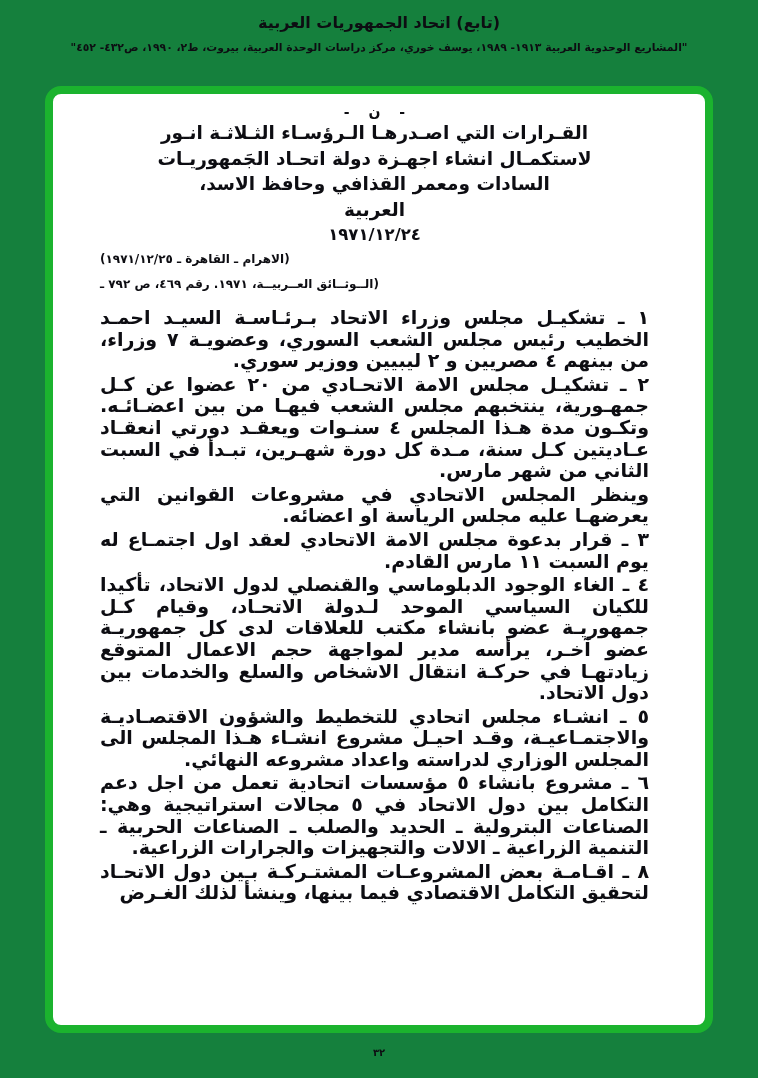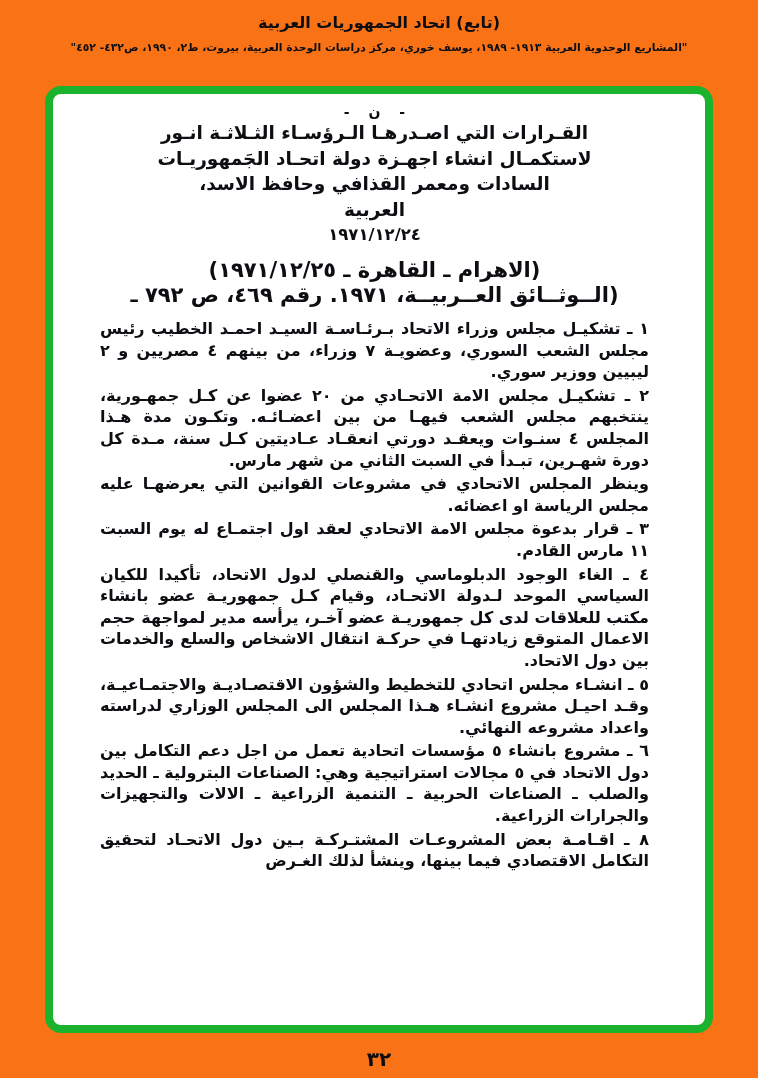--- a/index.html
+++ b/index.html
@@ -3,21 +3,21 @@
 <meta charset="utf-8">
 <style>
   html,body { margin:0; padding:0; }
   body {
     width:758px; height:1078px;
     background:#ffffff;
     font-family:"DejaVu Sans", sans-serif;
     color:#0d0d12;
     -webkit-font-smoothing:antialiased;
   }
-  .page { position:relative; width:758px; height:1078px; overflow:hidden; background:#f97316; }
+  .page { position:relative; width:758px; height:1078px; overflow:hidden; background:#15803d; }
 
   
   .header { direction:rtl; text-align:center; padding-top:13px; }
   .header-title { font-size:16px; font-weight:700; letter-spacing:0.2px; }
   .header-source { font-size:10.8px; font-weight:700; margin-top:9px; }
 
   
   .frame {
     position:absolute; left:45px; top:86px;
     width:668px; height:947px;
@@ -27,29 +27,29 @@
     padding:10px 56px 0 47px;
     direction:rtl;
     background:#fff;
   }
 
   .title-block { text-align:center; font-weight:700; }
   .section-marker { font-size:14px; font-weight:700; word-spacing:14px; line-height:16px; }
   .title-line { font-size:18.5px; line-height:25.5px; }
   .doc-date { font-size:16.5px; line-height:25px; }
 
-  .citation { text-align:center; font-weight:700; font-size:21px; line-height:24.5px; margin-top:11px; }
+  .citation { text-align:left; font-weight:700; font-size:12px; line-height:24.5px; }
   .citation div { white-space:nowrap; }
 
-  .body-text { margin-top:11px; font-weight:700; font-size:16px; line-height:21.6px; text-align:justify; }
+  .body-text { margin-top:11px; font-weight:700; font-size:19px; line-height:21.6px; text-align:justify; }
   .body-text p { margin:0 0 2px 0; }
 
   .page-number {
     position:absolute; left:0; top:1047px; width:758px;
-    text-align:center; font-size:20px; font-weight:700;
+    text-align:center; font-size:10px; font-weight:700;
   }
 </style>
 </head>
 <body>
 
 <div class="page">
 
   <div class="header">
     <div class="header-title">(تابع) اتحاد الجمهوريات العربية</div>
     <div class="header-source">"المشاريع الوحدوية العربية ١٩١٣- ١٩٨٩، يوسف خوري، مركز دراسات الوحدة العربية، بيروت، ط٢، ١٩٩٠، ص٤٣٢- ٤٥٢"</div>

